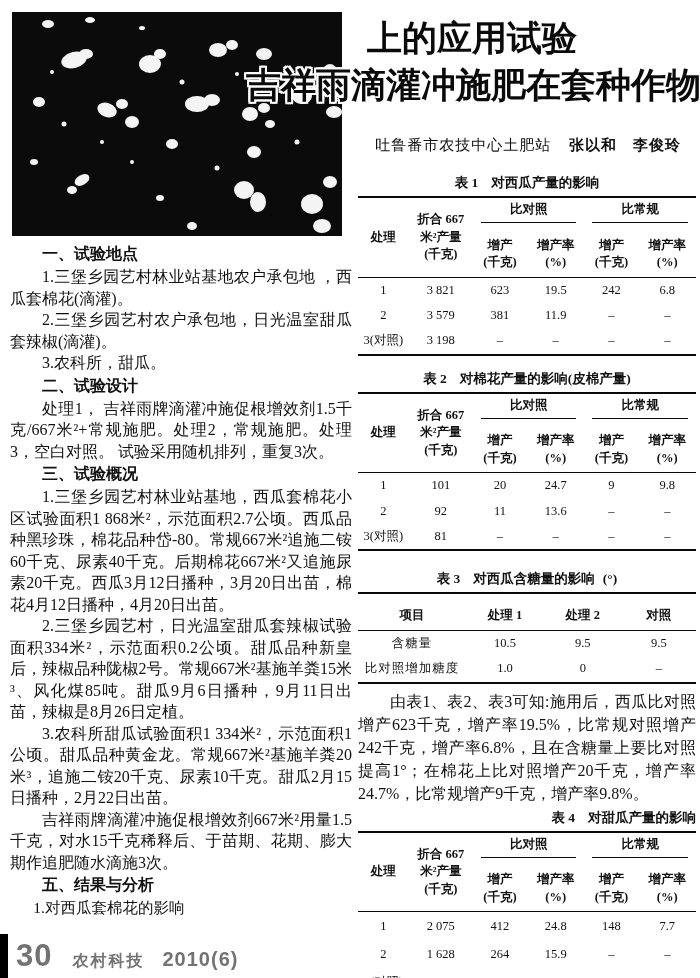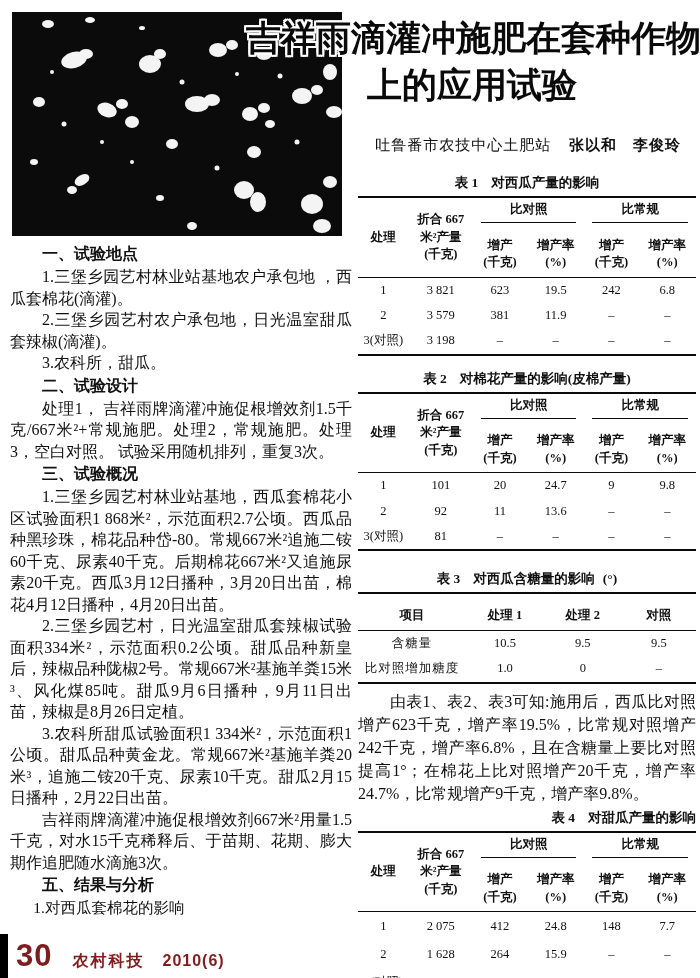--- a/index.html
+++ b/index.html
@@ -51,24 +51,24 @@
   .dtable td{padding:3px 1px;line-height:1.55;}
   table.tall td{padding:4.5px 1px;}
   table.t3 td:first-child{letter-spacing:1px;}
 
   .rpara{margin:6px 0 0;text-indent:2em;}
   .rsub{margin:1px 0 0;text-indent:1.5em;font-size:15.5px;}
 
   
   .binding-mark{position:absolute;left:0;top:934px;width:8px;height:44px;background:#000;z-index:2;}
   .footer{position:absolute;left:16px;top:938px;display:flex;align-items:baseline;z-index:2;
-    font-family:"Liberation Sans","DejaVu Sans",sans-serif;font-weight:bold;color:#7f1d1d;}
+    font-family:"Liberation Sans","DejaVu Sans",sans-serif;font-weight:bold;color:#737373;}
   .footer .pagenum{font-size:31px;letter-spacing:1px;}
   .footer .journal{font-size:16px;margin-left:20px;letter-spacing:2px;}
-  .footer .issue{font-size:16px;margin-left:18px;letter-spacing:1px;}
+  .footer .issue{font-size:20px;margin-left:18px;letter-spacing:1px;}
 </style>
 </head>
 <body>
 
 <div class="page">
 
   <div class="photo">
     <svg viewBox="0 0 330 224" preserveAspectRatio="none">
       <rect x="0" y="0" width="330" height="224" fill="#0b0b0b"></rect>
       <g fill="#f4f4f4">
@@ -114,22 +114,22 @@
         <circle cx="205" cy="156" r="2.5"></circle>
         <circle cx="90" cy="130" r="2"></circle>
         <circle cx="285" cy="130" r="2.5"></circle>
         <circle cx="40" cy="60" r="2"></circle>
         <circle cx="225" cy="62" r="2"></circle>
       </g>
     </svg>
   </div>
 
   <div class="title-block">
+    <div class="title-line">上的应用试验</div>
     <div class="title-line">吉祥雨滴灌冲施肥在套种作物</div>
-    <div class="title-line">上的应用试验</div>
   </div>
 
   <div class="byline">
     <span class="org">吐鲁番市农技中心土肥站</span>
     <span class="authors">张以和　李俊玲</span>
   </div>
 
   <div class="left-col">
     <h3>一、试验地点</h3>
     <p>1.三堡乡园艺村林业站基地农户承包地 ，西瓜套棉花(滴灌)。</p>

